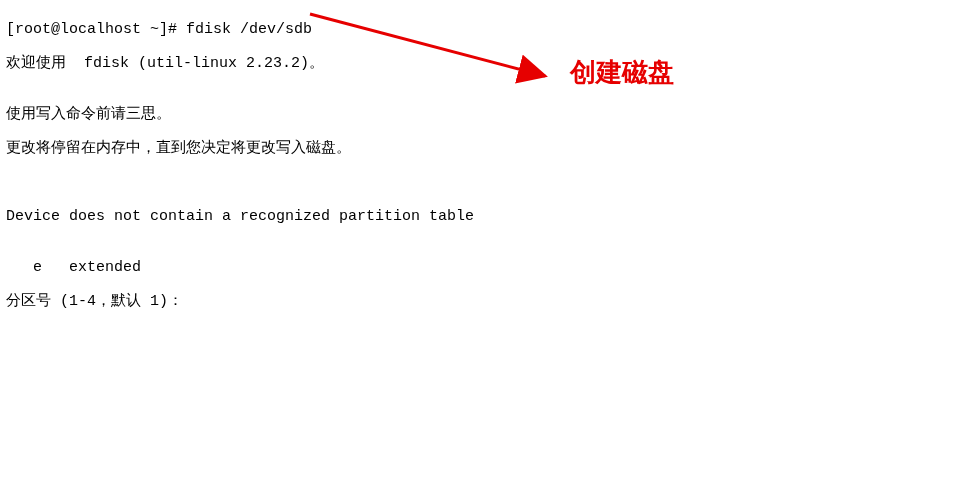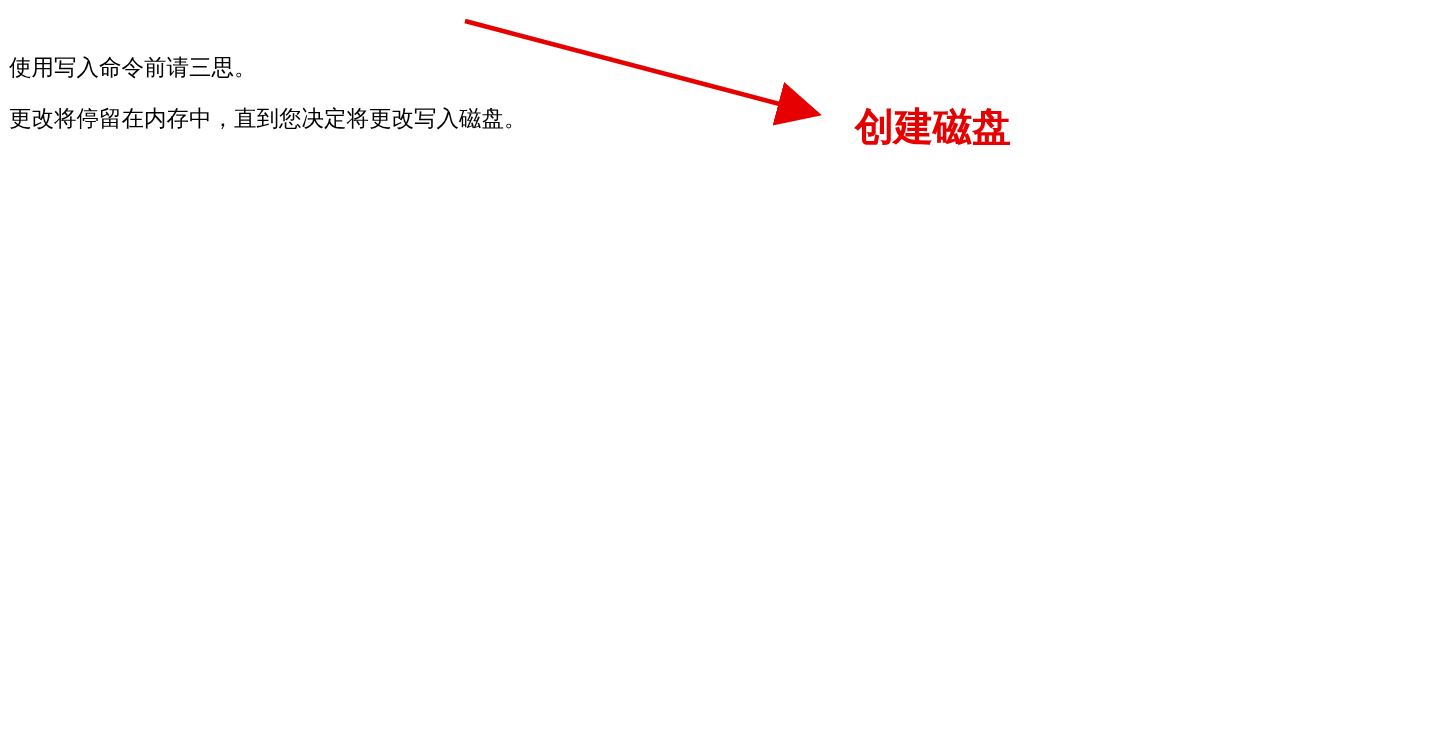--- a/index.html
+++ b/index.html
@@ -38,26 +38,31 @@
   }
   .arrow {
     position: absolute;
     pointer-events: none;
   }
 </style>
 </head>
 <body>
 
 <div class="terminal">
+<span class="line">[root@localhost ~]# fdisk /dev/sdb</span>
+<span class="line">欢迎使用  fdisk (util-linux 2.23.2)。</span>
 <span class="line"></span>
 <span class="line">使用写入命令前请三思。</span>
 <span class="line">更改将停留在内存中，直到您决定将更改写入磁盘。</span>
 <span class="line"></span>
 <span class="line"></span>
+<span class="line">Device does not contain a recognized partition table</span>
 <span class="line"></span>
+<span class="line">   e   extended</span>
+<span class="line">分区号 (1-4，默认 1)：</span>
 
 
 
 
 
 <span class="line"></span>
 
 
 <span class="line"></span>
 
@@ -67,13 +72,13 @@
 
 <svg class="arrow" style="left:305px; top:6px; width:260px; height:85px;" viewBox="0 0 260 85">
   <defs>
     <marker id="ah" markerWidth="12" markerHeight="12" refX="9" refY="5" orient="auto">
       <polygon points="0,0 10,5 0,10" fill="#e60000"></polygon>
     </marker>
   </defs>
   <line x1="5" y1="8" x2="240" y2="70" stroke="#e60000" stroke-width="3" marker-end="url(#ah)"></line>
 </svg>
 
-<div class="annotation" style="left:570px; top:76px;">创建磁盘</div>
+<div class="annotation" style="left:570px; top:64px;">创建磁盘</div>
 
 </body></html>

